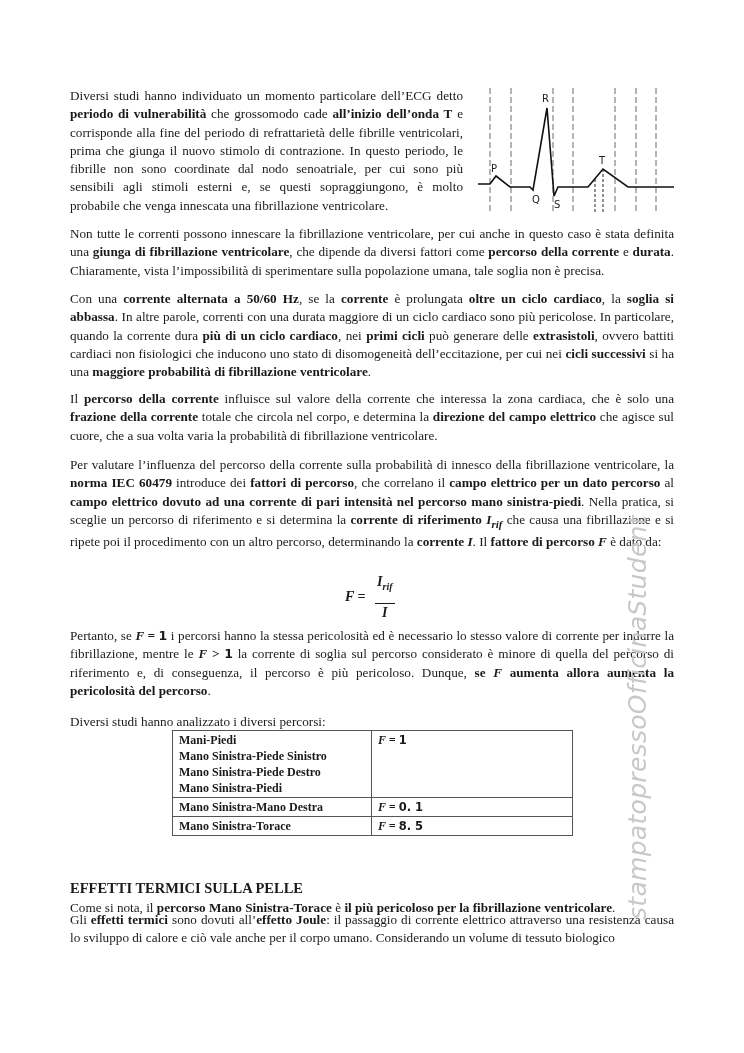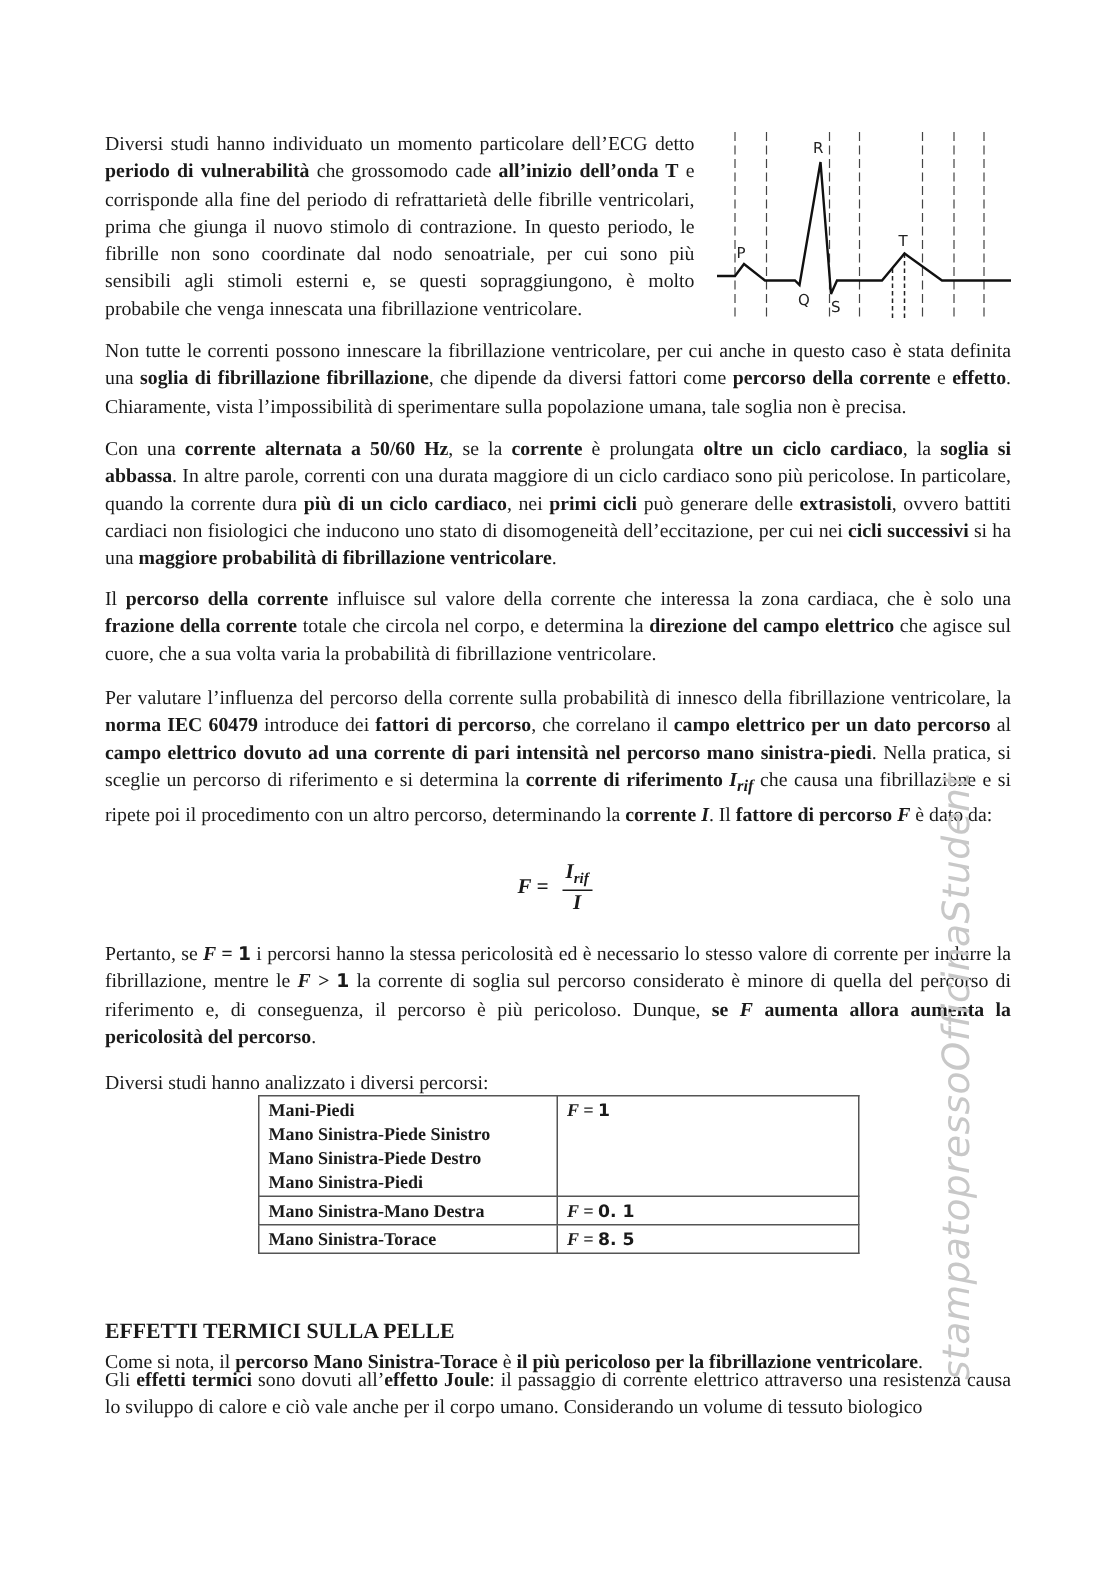--- a/index.html
+++ b/index.html
@@ -6,21 +6,21 @@
   body { width: 744px; height: 1053px; position: relative; overflow: hidden;
          font-family: "Liberation Serif", "DejaVu Serif", serif; color: #1a1a1a; }
   .page { position: absolute; left: 0; top: 0; width: 744px; height: 1053px; }
   .p { position: absolute; left: 70px; width: 604px; font-size: 13.2px; line-height: 18.3px;
        text-align: justify; margin: 0; }
   .p b { font-weight: bold; }
   .intro { left: 70px; top: 87px; width: 393px; }
   .ecg { position: absolute; left: 478px; top: 84px; width: 196px; height: 130px; }
   .formula { position: absolute; left: 345px; top: 574px; font-size: 14px; font-weight: bold; font-style: italic; }
   .formula .frac { display: inline-block; vertical-align: middle; text-align: center; margin-left: 6px; }
-  .formula .num { display: block; border-bottom: 1px solid #1a1a1a; padding: 0 2px 1px; }
+  .formula .num { display: block; border-bottom: 1px solid #1a1a1a; padding: 0 2px 11px; }
   .formula .den { display: block; padding-top: 1px; }
   .formula sub { font-size: 10px; }
   .math { font-weight: bold; font-style: italic; }
   .mathnum { font-family: "DejaVu Sans", sans-serif; font-weight: bold; font-style: normal; font-size: 12.5px; }
   table.paths { position: absolute; left: 172px; top: 730px; width: 401px; border-collapse: collapse;
                 font-size: 12px; line-height: 16px; }
   table.paths td { border: 1px solid #555; padding: 1px 6px; vertical-align: top; font-weight: bold; }
   table.paths td.c1 { width: 186px; font-family: Liberation Serif, serif; }
   table.paths td.c2 { font-style: italic; }
   table.paths td.c2 .n { font-family: "DejaVu Sans", sans-serif; font-style: normal; font-size: 11.5px; }
@@ -51,21 +51,21 @@
       <line x1="125" y1="85" x2="125" y2="128"></line>
     </g>
     <polyline fill="none" stroke="#111" stroke-width="1.6" points="0,100 12,100 18,92 32,103 52,103 55,106 69,24 76,112 80,103 110,103 125,85 150,103 196,103"></polyline>
     <text x="13" y="88" font-size="10" font-family="DejaVu Sans, sans-serif" fill="#222">P</text>
     <text x="54" y="119" font-size="10" font-family="DejaVu Sans, sans-serif" fill="#222">Q</text>
     <text x="64" y="18" font-size="10" font-family="DejaVu Sans, sans-serif" fill="#222">R</text>
     <text x="76" y="124" font-size="10" font-family="DejaVu Sans, sans-serif" fill="#222">S</text>
     <text x="121" y="80" font-size="10" font-family="DejaVu Sans, sans-serif" fill="#222">T</text>
   </svg>
 
-  <p class="p" style="top:225px;">Non tutte le correnti possono innescare la fibrillazione ventricolare, per cui anche in questo caso è stata definita una <b>soglia di fibrillazione fibrillazione</b>, che dipende da diversi fattori come <b>percorso della corrente</b> e <b>effetto</b>. Chiaramente, vista l’impossibilità di sperimentare sulla popolazione umana, tale soglia non è precisa.</p>
+  <p class="p" style="top:225px;">Non tutte le correnti possono innescare la fibrillazione ventricolare, per cui anche in questo caso è stata definita una <b>giunga di fibrillazione ventricolare</b>, che dipende da diversi fattori come <b>percorso della corrente</b> e <b>durata</b>. Chiaramente, vista l’impossibilità di sperimentare sulla popolazione umana, tale soglia non è precisa.</p>
   <p class="p" style="top:290px;">Con una <b>corrente alternata a 50/60 Hz</b>, se la <b>corrente</b> è prolungata <b>oltre un ciclo cardiaco</b>, la <b>soglia si abbassa</b>. In altre parole, correnti con una durata maggiore di un ciclo cardiaco sono più pericolose. In particolare, quando la corrente dura <b>più di un ciclo cardiaco</b>, nei <b>primi cicli</b> può generare delle <b>extrasistoli</b>, ovvero battiti cardiaci non fisiologici che inducono uno stato di disomogeneità dell’eccitazione, per cui nei <b>cicli successivi</b> si ha una <b>maggiore probabilità di fibrillazione ventricolare</b>.</p>
   <p class="p" style="top:390px;">Il <b>percorso della corrente</b> influisce sul valore della corrente che interessa la zona cardiaca, che è solo una <b>frazione della corrente</b> totale che circola nel corpo, e determina la <b>direzione del campo elettrico</b> che agisce sul cuore, che a sua volta varia la probabilità di fibrillazione ventricolare.</p>
   <p class="p" style="top:456px;">Per valutare l’influenza del percorso della corrente sulla probabilità di innesco della fibrillazione ventricolare, la <b>norma IEC 60479</b> introduce dei <b>fattori di percorso</b>, che correlano il <b>campo elettrico per un dato percorso</b> al <b>campo elettrico dovuto ad una corrente di pari intensità nel percorso mano sinistra-piedi</b>. Nella pratica, si sceglie un percorso di riferimento e si determina la <b>corrente di riferimento </b><span class="math">I<sub>rif</sub></span> che causa una fibrillazione e si ripete poi il procedimento con un altro percorso, determinando la <b>corrente </b><span class="math">I</span>. Il <b>fattore di percorso </b><span class="math">F</span> è dato da:</p>
 
   <div class="formula">
     <span>F =</span>
     <span class="frac">
       <span class="num"><span>I</span><sub>rif</sub></span>
       <span class="den">I</span>
     </span>

